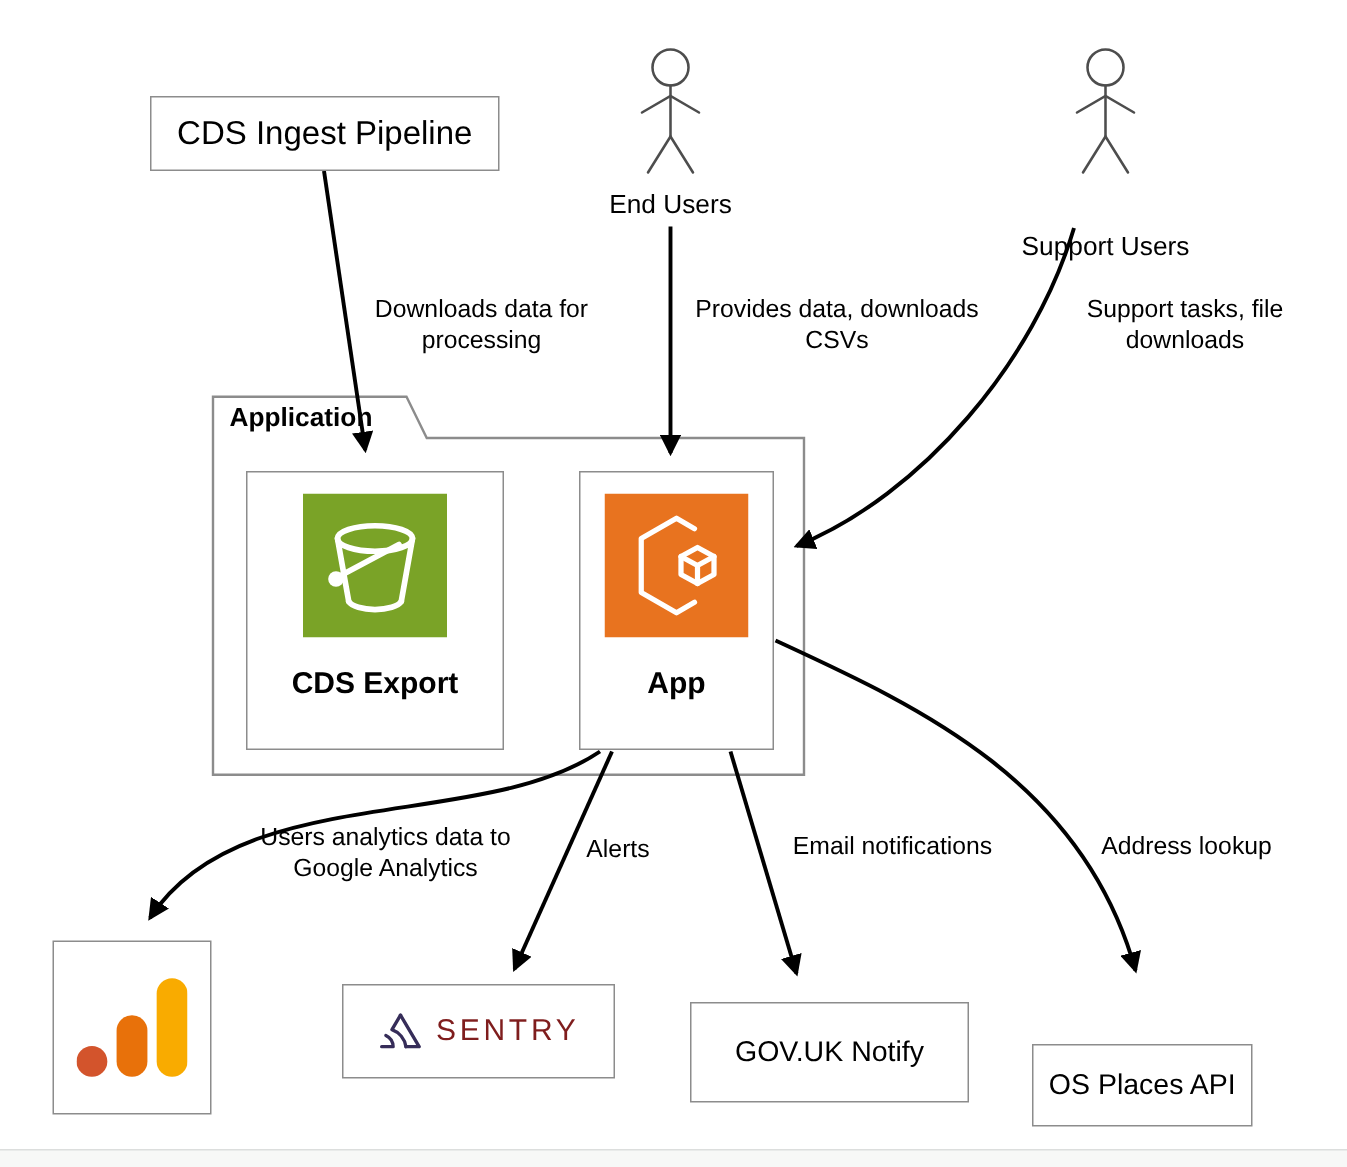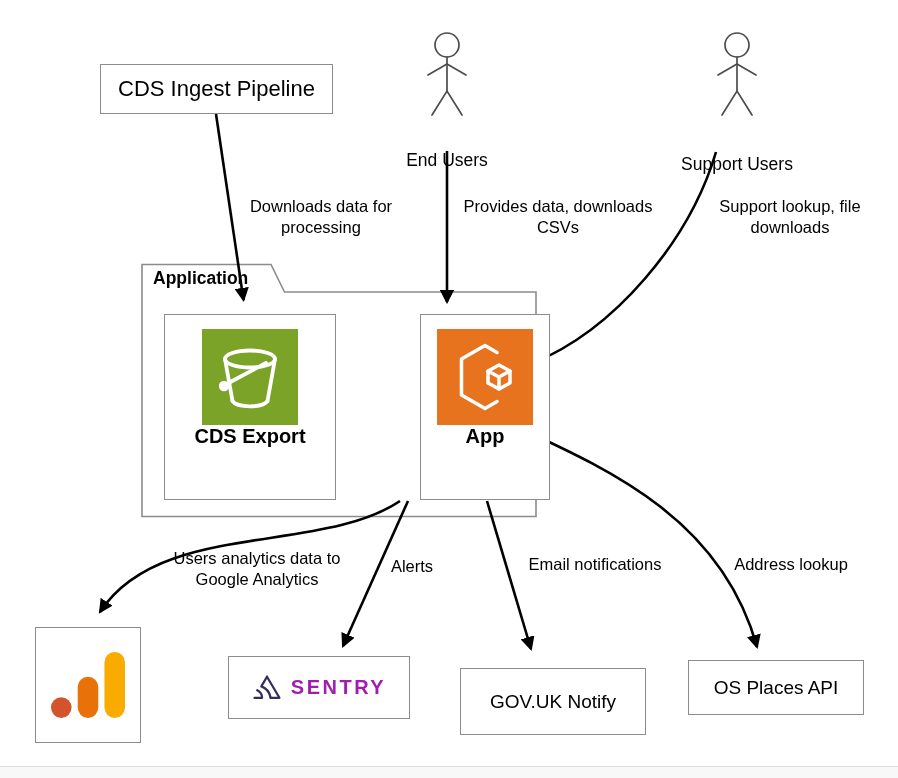--- a/index.html
+++ b/index.html
@@ -2,34 +2,34 @@
 <html><head>
 <meta charset="utf-8">
 <style>
   * { margin:0; padding:0; box-sizing:border-box; }
   html,body { background:#ffffff; font-family:"Liberation Sans", sans-serif; color:#000; }
   .canvas { position:relative; width:898px; height:778px; background:#fff; overflow:hidden; }
   .overlay { position:absolute; left:0; top:0; pointer-events:none; }
 
   .box { position:absolute; background:#fff; border:1.6px solid #8c8c8c;
          display:flex; align-items:center; justify-content:center; }
-  .box.col { flex-direction:column; justify-content:flex-start; padding-top:14px; }
+  .box.col { flex-direction:column; justify-content:flex-start; padding-top:14px; gap:20px; }
   .box.row { flex-direction:row; gap:9px; }
 
   .t18  { font-size:22px; }
   .t19  { font-size:19px; }
   .t20b { font-size:20px; font-weight:bold; }
 
   .actor-label { position:absolute; transform:translateX(-50%); font-size:17.5px; white-space:nowrap; }
   .edge-label  { position:absolute; transform:translateX(-50%); font-size:16.5px; line-height:1.3; text-align:center; }
   .boundary-label { position:absolute; left:153px; top:268px; font-size:17.5px; font-weight:bold; }
 
   .arrow { stroke:#000; stroke-width:2.6; fill:none; }
 
-  .sentry-word { font-size:20px; font-weight:bold; letter-spacing:2.5px; color:#a21caf; }
+  .sentry-word { font-size:20px; font-weight:normal; letter-spacing:2.5px; color:#7f1d1d; }
 
   .bottom-strip { position:absolute; left:0; right:0; bottom:0; height:12px;
                   background:#f7f8f7; border-top:1px solid #dcdedd; }
 </style>
 </head>
 <body>
 
 <div class="canvas">
 
   <svg class="overlay" width="898" height="778" viewBox="0 0 898 778">
@@ -61,49 +61,49 @@
     <path class="arrow" marker-end="url(#arrow)" d="M400 501 C320 555 160 520 100 612"></path>
     <path class="arrow" marker-end="url(#arrow)" d="M408 501 L343 646"></path>
     <path class="arrow" marker-end="url(#arrow)" d="M487 501 L531 649"></path>
     <path class="arrow" marker-end="url(#arrow)" d="M517 427 C610 470 722 520 757 647"></path>
   </svg>
 
   <div class="box" style="left:100px; top:64px; width:233px; height:50px;">
     <span class="t18">CDS Ingest Pipeline</span>
   </div>
 
-  <div class="actor-label" style="left:447px; top:126px;margin-top:24px;">End Users</div>
+  <div class="actor-label" style="left:447px; top:126px;">End Users</div>
   <div class="actor-label" style="left:737px; top:126px;margin-top:28px;">Support Users</div>
 
   <div class="boundary-label">Application</div>
 
   <div class="edge-label" style="left:321px; top:196px; width:180px;">Downloads data for processing</div>
   <div class="edge-label" style="left:558px; top:196px; width:220px;">Provides data, downloads CSVs</div>
-  <div class="edge-label" style="left:790px; top:196px; width:165px;">Support lookup, file downloads</div>
+  <div class="edge-label" style="left:790px; top:196px; width:165px;">Support tasks, file downloads</div>
   <div class="edge-label" style="left:257px; top:548px; width:200px;">Users analytics data to Google Analytics</div>
   <div class="edge-label" style="left:412px; top:556px; width:90px;">Alerts</div>
   <div class="edge-label" style="left:595px; top:554px; width:180px;">Email notifications</div>
   <div class="edge-label" style="left:791px; top:554px; width:160px;">Address lookup</div>
 
   <div class="box col" style="left:164px; top:314px; width:172px; height:186px;">
     <svg width="96" height="96" viewBox="0 0 96 96">
       <rect width="96" height="96" fill="#7aa327"></rect>
       <g stroke="#ffffff" stroke-width="3.8" fill="none" stroke-linecap="round">
         <ellipse cx="48" cy="30" rx="25" ry="8.5"></ellipse>
         <path d="M23 30 L30.5 72"></path>
         <path d="M73 30 L65.5 72"></path>
         <path d="M30.5 72 A18 7 0 0 0 65.5 72"></path>
         <path d="M25.5 54.5 L64 34"></path>
       </g>
       <circle cx="22" cy="57" r="5.2" fill="#ffffff"></circle>
     </svg>
     <span class="t20b">CDS Export</span>
   </div>
 
-  <div class="box col" style="left:386px; top:314px; width:130px; height:186px;margin-left:34px;">
+  <div class="box col" style="left:386px; top:314px; width:130px; height:186px;">
     <svg width="96" height="96" viewBox="0 0 96 96">
       <rect width="96" height="96" fill="#e8731f"></rect>
       <g stroke="#ffffff" stroke-width="3.5" fill="none" stroke-linejoin="round" stroke-linecap="round">
         <path d="M60 23.5 L48 16.5 L24.5 30 V66 L48 79.5 L60 72.5"></path>
         <path d="M62 36 L73 42 V54 L62 60 L51 54 V42 Z"></path>
         <path d="M51 42 L62 48 L73 42 M62 48 V60"></path>
       </g>
     </svg>
     <span class="t20b">App</span>
   </div>
@@ -124,19 +124,19 @@
         <path d="M4.9 14.6 A7.9 7.9 0 0 1 9.4 21.6 H2.3"></path>
       </g>
     </svg>
     <span class="sentry-word">SENTRY</span>
   </div>
 
   <div class="box" style="left:460px; top:668px; width:186px; height:67px;text-align:right;">
     <span class="t19">GOV.UK Notify</span>
   </div>
 
-  <div class="box" style="left:688px; top:660px; width:176px; height:55px;">
+  <div class="box" style="left:688px; top:696px; width:147px; height:55px;">
     <span class="t19">OS Places API</span>
   </div>
 
   <div class="bottom-strip"></div>
 
 </div>
 
 </body></html>

